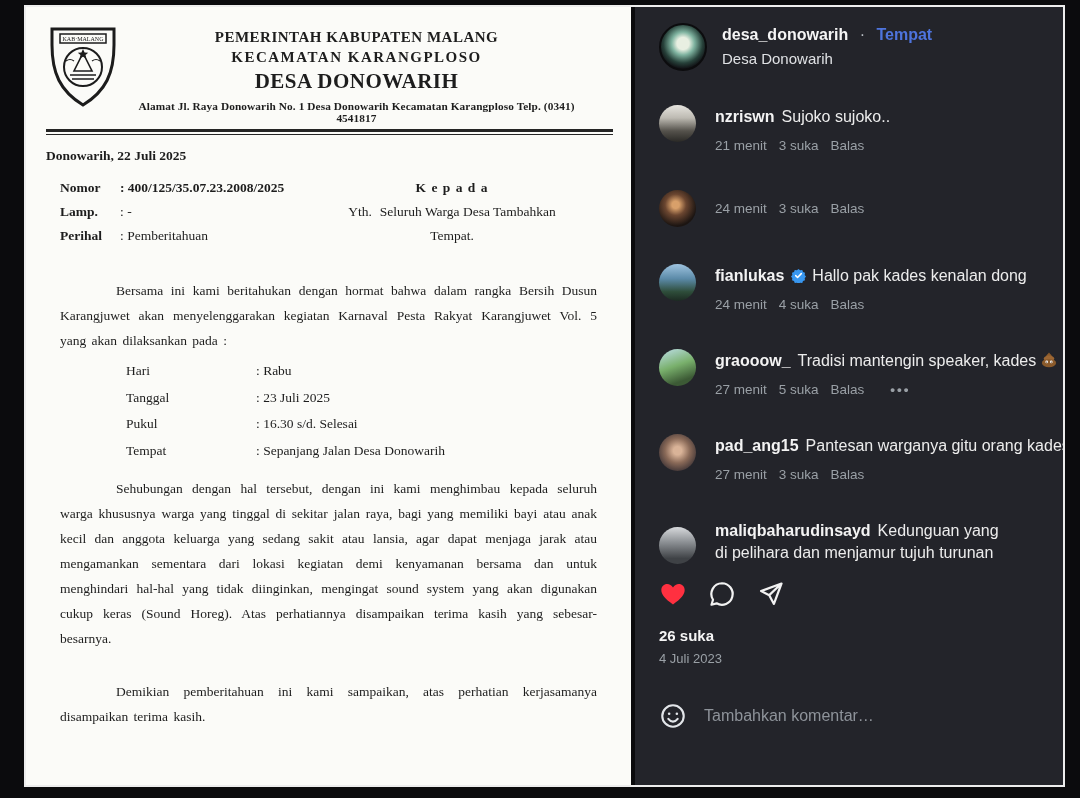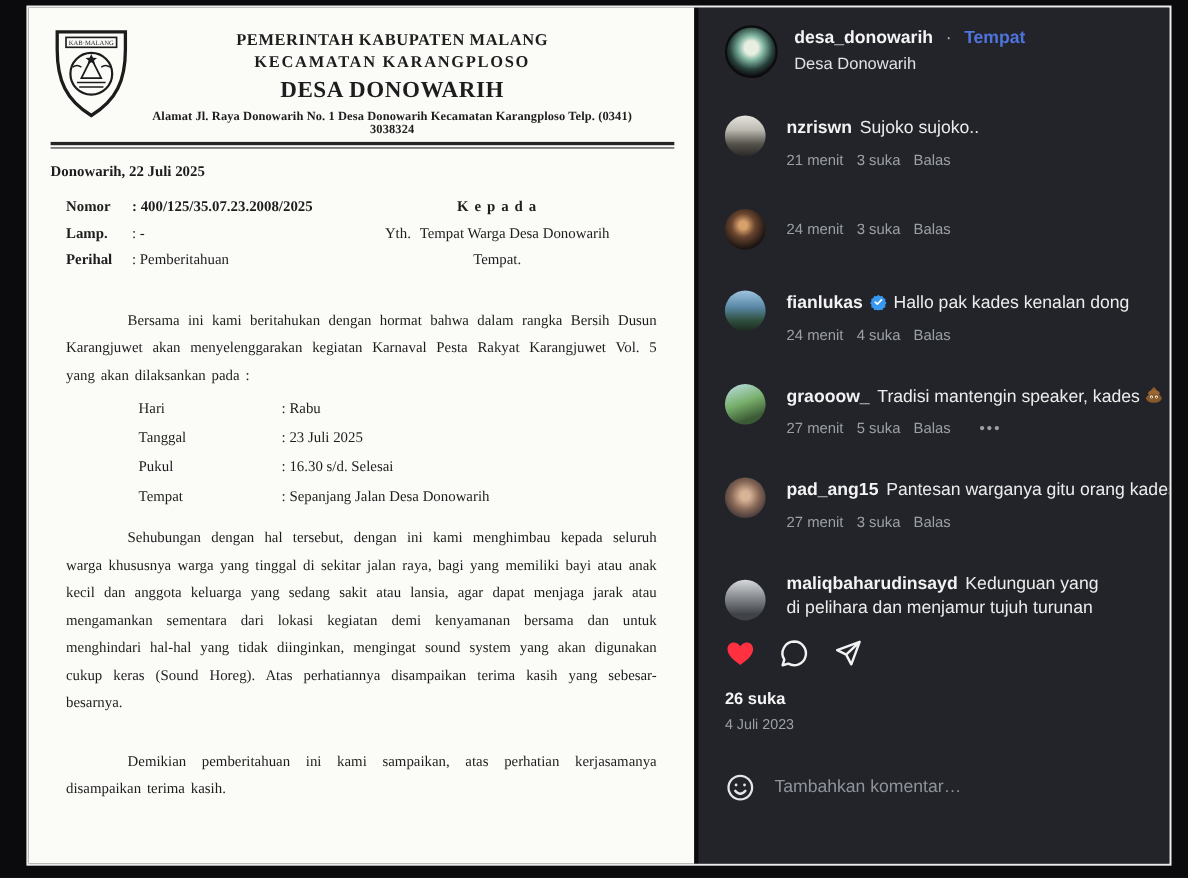--- a/index.html
+++ b/index.html
@@ -82,21 +82,21 @@
         <circle cx="37" cy="42" r="19" fill="none" stroke="#1c1c1c" stroke-width="2"></circle>
         <path d="M37 28 l9 18 h-18 z" fill="none" stroke="#1c1c1c" stroke-width="1.6"></path>
         <path d="M24 50 h26 M26 54 h22" stroke="#1c1c1c" stroke-width="1.4"></path>
         <path d="M37 24 l1.6 3.4 3.6.3 -2.7 2.4.8 3.5 -3.3-1.9 -3.3 1.9.8-3.5 -2.7-2.4 3.6-.3 z" fill="#1c1c1c"></path>
         <path d="M20 36 q4 -3 8 0 M46 36 q4 -3 8 0" stroke="#1c1c1c" stroke-width="1.2" fill="none"></path>
       </svg>
       <div class="lt-head-text">
         <div class="lt-h1">PEMERINTAH KABUPATEN MALANG</div>
         <div class="lt-h2">KECAMATAN KARANGPLOSO</div>
         <div class="lt-h3">DESA DONOWARIH</div>
-        <div class="lt-addr">Alamat Jl. Raya Donowarih No. 1 Desa Donowarih Kecamatan Karangploso Telp. (0341) 3038324</div>
+        <div class="lt-addr">Alamat Jl. Raya Donowarih No. 1 Desa Donowarih Kecamatan Karangploso Telp. (0341) 4541817</div>
       </div>
     </div>
     <div class="lt-rule"></div>
 
     <div class="lt-date">Donowarih, 22 Juli 2025</div>
 
     <div class="lt-meta">
       <div class="lt-meta-left">
         <div class="lt-mrow">
             <span class="lt-mlabel">Nomor</span>
@@ -106,21 +106,21 @@
             <span class="lt-mlabel">Lamp.</span>
             <span>: -</span>
           </div>
         <div class="lt-mrow">
             <span class="lt-mlabel">Perihal</span>
             <span>: Pemberitahuan</span>
           </div>
       </div>
       <div class="lt-meta-right">
         <div class="lt-kepada">K e p a d a</div>
-        <div class="lt-yth"><span class="yth">Yth.</span><span>Tempat Warga Desa Donowarih</span></div>
+        <div class="lt-yth"><span class="yth">Yth.</span><span>Seluruh Warga Desa Tambahkan</span></div>
         <div class="lt-tempat">Tempat.</div>
       </div>
     </div>
 
     <p class="para p1">Bersama ini kami beritahukan dengan hormat bahwa dalam rangka Bersih Dusun Karangjuwet akan menyelenggarakan kegiatan Karnaval Pesta Rakyat Karangjuwet Vol. 5 yang akan dilaksankan pada :</p>
 
     <div class="lt-details">
       <div class="lt-drow">
           <span class="lt-dlabel">Hari</span>
           <span>: Rabu</span>

